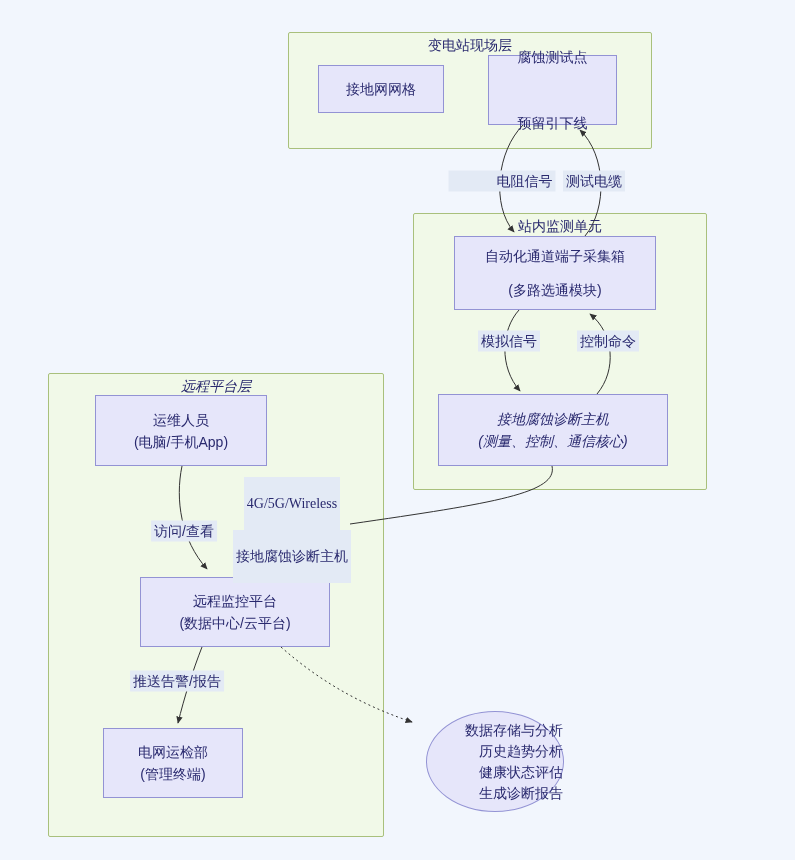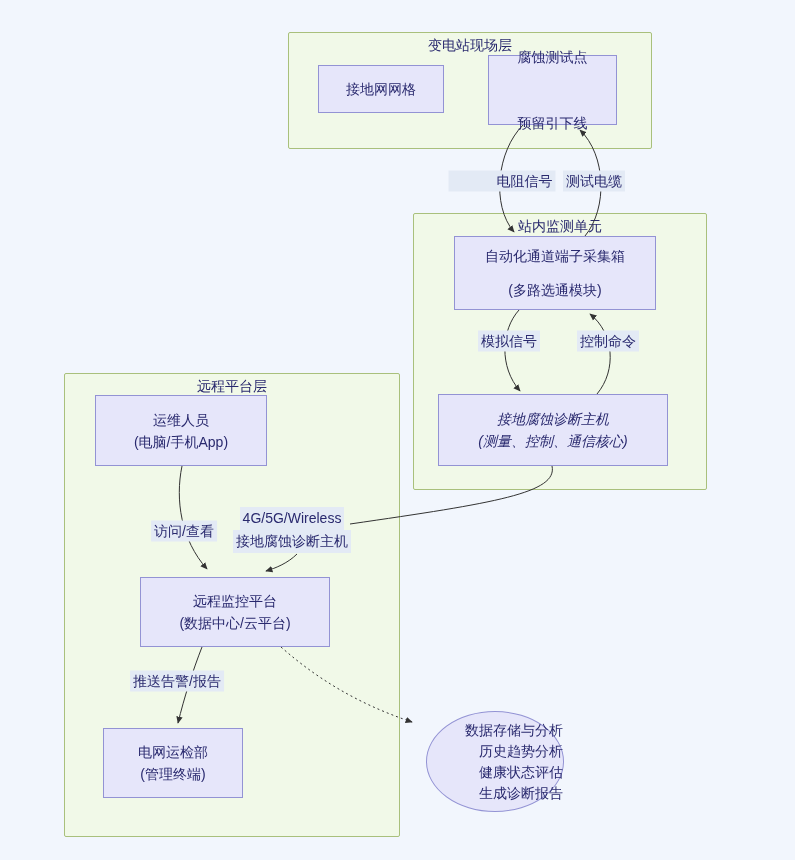--- a/index.html
+++ b/index.html
@@ -73,38 +73,39 @@
     display: flex;
     flex-direction: column;
     align-items: center;
     z-index: 4;
   }
   .edge-label-multi .label-line {
     background: #e3eaf5;
     color: #29296e;
     font-size: 14px;
     line-height: 21px;
-    padding: 1px 3px;
+    padding: 16px 3px;
     white-space: nowrap;
+    font-family: Liberation Serif, serif;
   }
 </style>
 </head>
 <body>
 
 <div class="canvas">
 
   <div class="container" style="left:288px; top:32px; width:362px; height:115px;">
     <div class="container-title">变电站现场层</div>
   </div>
 
   <div class="container" style="left:413px; top:213px; width:292px; height:275px;">
     <div class="container-title">站内监测单元</div>
   </div>
 
-  <div class="container" style="left:64px; top:373px; width:334px; height:462px;">
+  <div class="container" style="left:48px; top:373px; width:334px; height:462px;font-style:italic;">
     <div class="container-title">远程平台层</div>
   </div>
 
   <svg class="edges" width="795" height="860" viewBox="0 0 795 860">
     <defs>
       <marker id="arrow" viewBox="0 0 10 10" refX="8" refY="5" markerWidth="8" markerHeight="8" orient="auto-start-reverse">
         <path d="M 0 1 L 9 5 L 0 9 z" fill="#333333"></path>
       </marker>
     </defs>
     <g fill="none" stroke="#333333" stroke-width="1">

